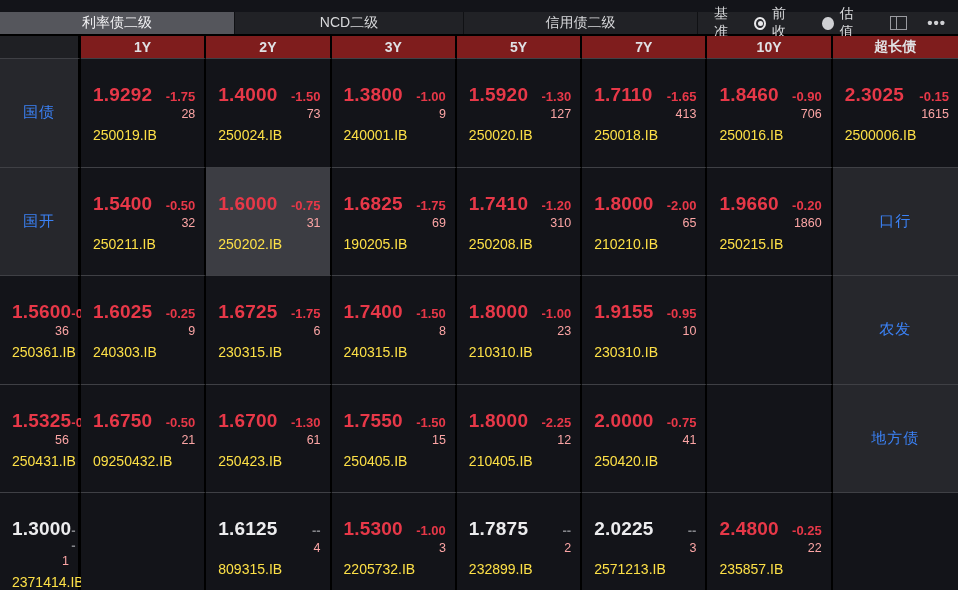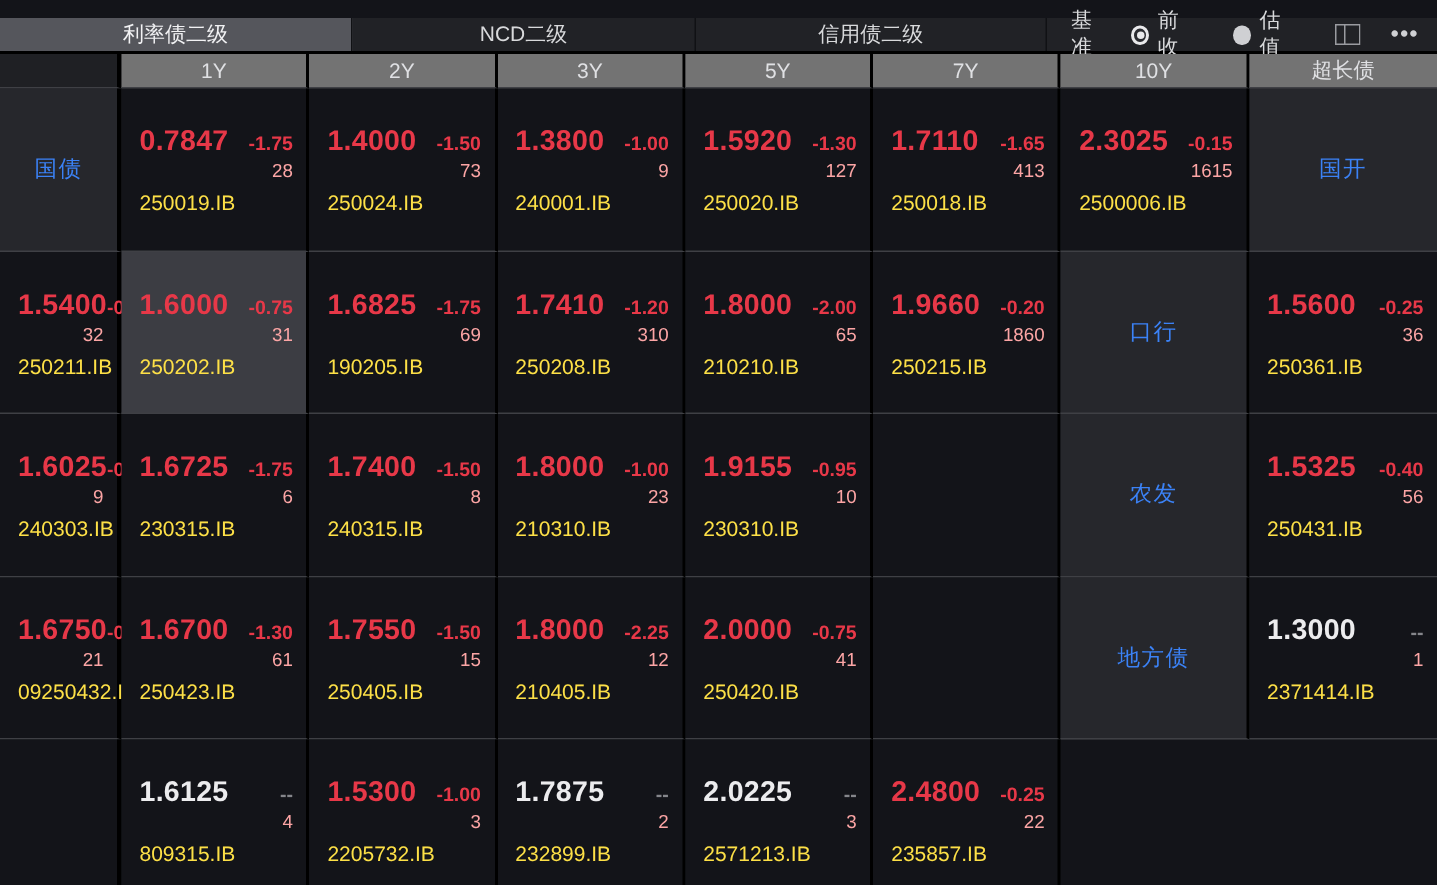--- a/index.html
+++ b/index.html
@@ -30,22 +30,22 @@
 
   
   .board { flex:1; display:grid; grid-template-columns:81px repeat(7,1fr);
            grid-template-rows:23px repeat(5,1fr); background:#131419; }
   .board > div { border-right:2px solid #000; border-bottom:1px solid #3f4045; }
   .board > :nth-child(8n+1) { border-right-width:3px; }
   .board > :nth-child(8n)   { border-right:none; }
   .board > :nth-child(n+41) { border-bottom:none; }
 
   .corner { background:#1f2024; }
-  .col-header { background:#737373; color:#e0e1e4; font-size:14px;
-                display:flex; align-items:center; justify-content:center; }
+  .col-header { background:#7f1d1d; color:#e0e1e4; font-size:14px;
+                display:flex; align-items:center; justify-content:center;font-weight:bold; }
   .row-header { background:#26272c; color:#3b82f6; font-size:15px;
                 display:flex; align-items:center; justify-content:center; letter-spacing:1px; }
 
   .cell { background:#131419; padding:25px 9px 0 12px; cursor:default; }
   .cell.selected { background:#3c3d43; }
   .line1 { display:flex; justify-content:space-between; align-items:baseline; }
   .yield { font-size:19px; font-weight:bold; letter-spacing:0.2px; }
   .change { font-size:13px; font-weight:bold; }
   .count { text-align:right; font-size:12.5px; font-weight:normal; color:#fca5a5; margin-top:1px; }
   .code { color:#fde047; font-size:14px; margin-top:6px; }
@@ -91,21 +91,21 @@
       <div class="col-header">1Y</div>
       <div class="col-header">2Y</div>
       <div class="col-header">3Y</div>
       <div class="col-header">5Y</div>
       <div class="col-header">7Y</div>
       <div class="col-header">10Y</div>
       <div class="col-header">超长债</div>
       <div class="row-header">国债</div>
       <div class="cell">
         <div class="line1">
-          <span class="yield c-red">0.7847</span>
+          <span class="yield c-red">1.9292</span>
           <span class="change c-red">-1.75</span>
         </div>
         <div class="count">28</div>
         <div class="code">250019.IB</div>
       </div>
       <div class="cell">
         <div class="line1">
           <span class="yield c-red">1.4000</span>
           <span class="change c-red">-1.50</span>
         </div>
@@ -131,20 +131,28 @@
       <div class="cell">
         <div class="line1">
           <span class="yield c-red">1.7110</span>
           <span class="change c-red">-1.65</span>
         </div>
         <div class="count">413</div>
         <div class="code">250018.IB</div>
       </div>
       <div class="cell">
         <div class="line1">
+          <span class="yield c-red">1.8460</span>
+          <span class="change c-red">-0.90</span>
+        </div>
+        <div class="count">706</div>
+        <div class="code">250016.IB</div>
+      </div>
+      <div class="cell">
+        <div class="line1">
           <span class="yield c-red">2.3025</span>
           <span class="change c-red">-0.15</span>
         </div>
         <div class="count">1615</div>
         <div class="code">2500006.IB</div>
       </div>
       <div class="row-header">国开</div>
       <div class="cell">
         <div class="line1">
           <span class="yield c-red">1.5400</span>

